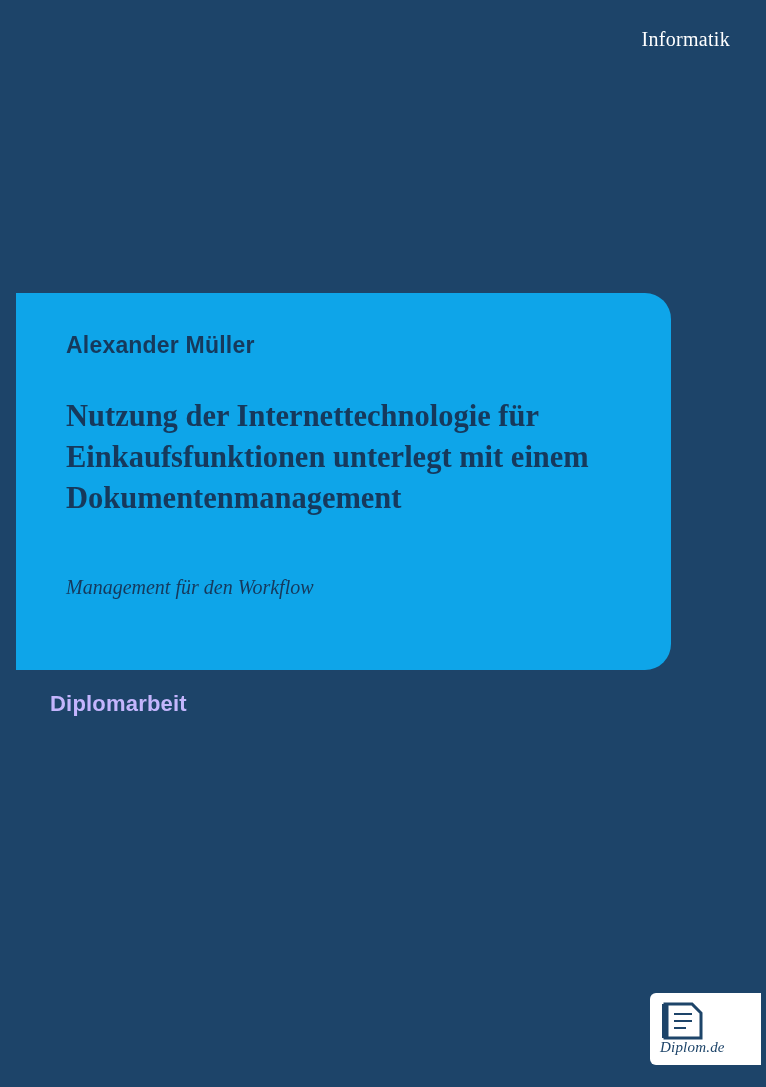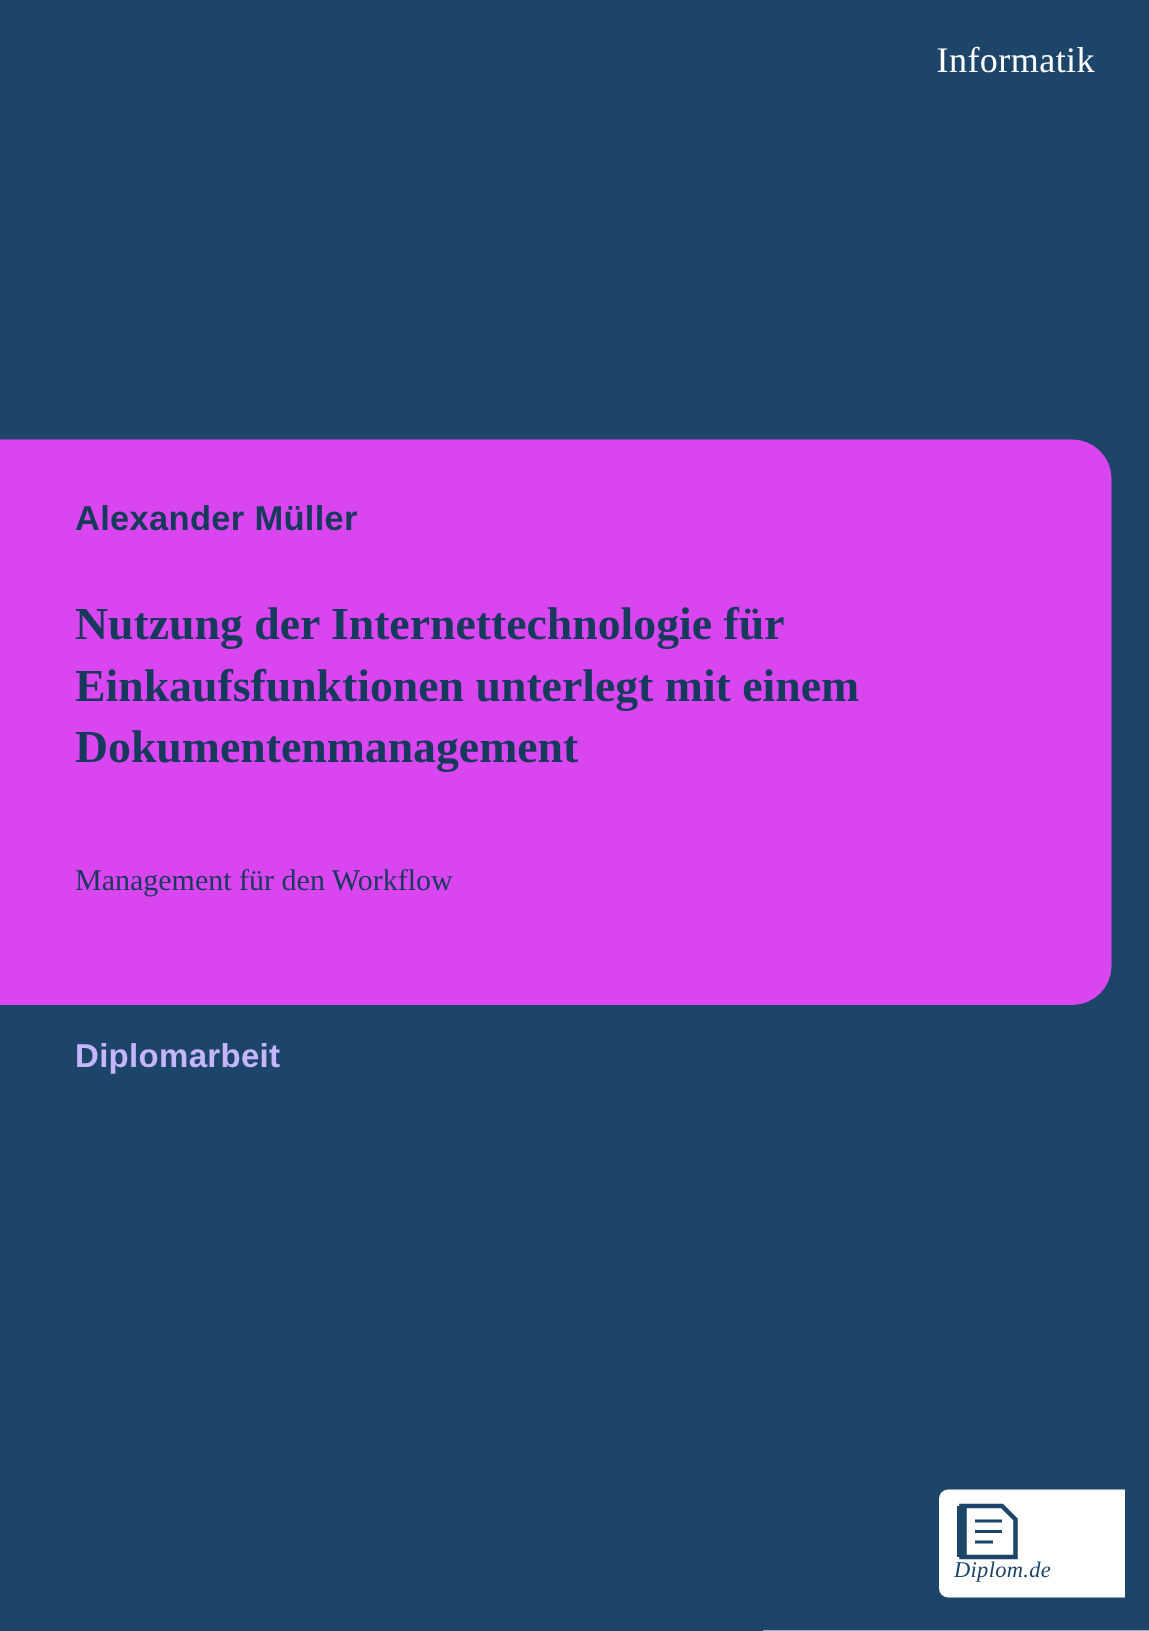--- a/index.html
+++ b/index.html
@@ -16,33 +16,33 @@
     font-family: "Liberation Sans", sans-serif;
   }
 
   
   .category {
     position: absolute;
     top: 28px;
     right: 36px;
     color: #ffffff;
     font-family: "Liberation Serif", serif;
-    font-size: 24px;
+    font-size: 20px;
     letter-spacing: 0.3px;
     margin-left: 19px;
   }
 
   
   .card {
     position: absolute;
-    left: 0;
+    left: 16px;
     top: 293px;
-    width: 741px;
+    width: 655px;
     height: 377px;
-    background: #d946ef;
+    background: #0ea5e9;
     border-top-right-radius: 26px;
     border-bottom-right-radius: 26px;
   }
   .author {
     position: absolute;
     left: 50px;
     top: 39px;
     color: #16395c;
     font-family: "Liberation Sans", sans-serif;
     font-weight: bold;
@@ -63,40 +63,41 @@
   }
   .subtitle {
     position: absolute;
     left: 50px;
     top: 281px;
     width: 600px;
     color: #16395c;
     font-family: "Liberation Serif", serif;
     font-size: 20px;
     line-height: 26px;
+    font-style: italic;
   }
 
   
   .doctype {
     position: absolute;
     left: 50px;
     top: 691px;
     color: #c4b5fd;
     font-family: "Liberation Sans", sans-serif;
     font-weight: bold;
     font-size: 22px;
     letter-spacing: 0.2px;
   }
 
   
   .logo {
     position: absolute;
-    right: 16px;
+    right: 5px;
     bottom: 22px;
-    width: 124px;
+    width: 111px;
     height: 72px;
     background: #ffffff;
     border-top-left-radius: 6px;
     border-bottom-left-radius: 6px;
   }
   .logo-mark {
     position: absolute;
     left: 12px;
     top: 8px;
     width: 42px;

